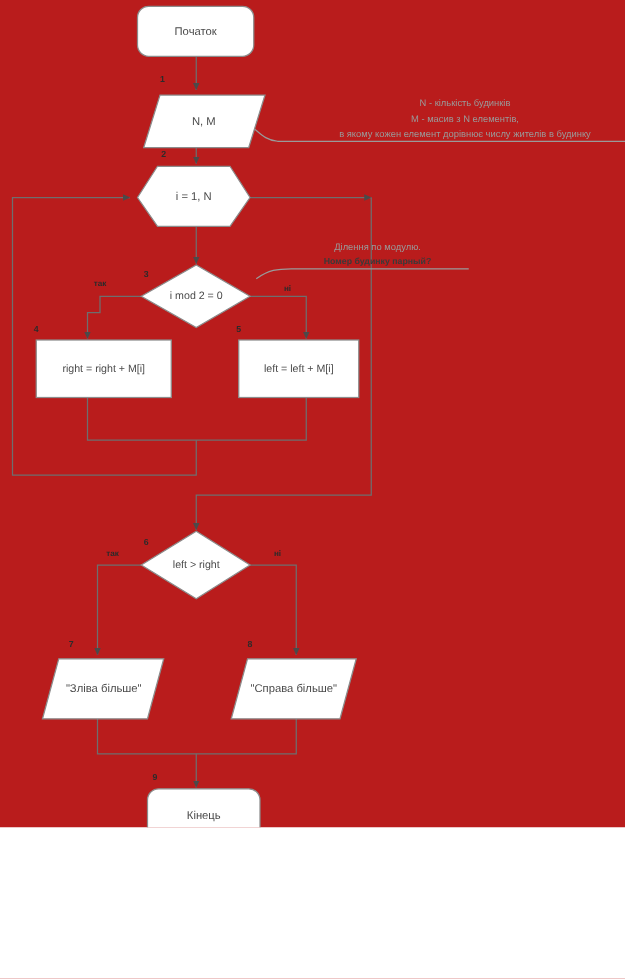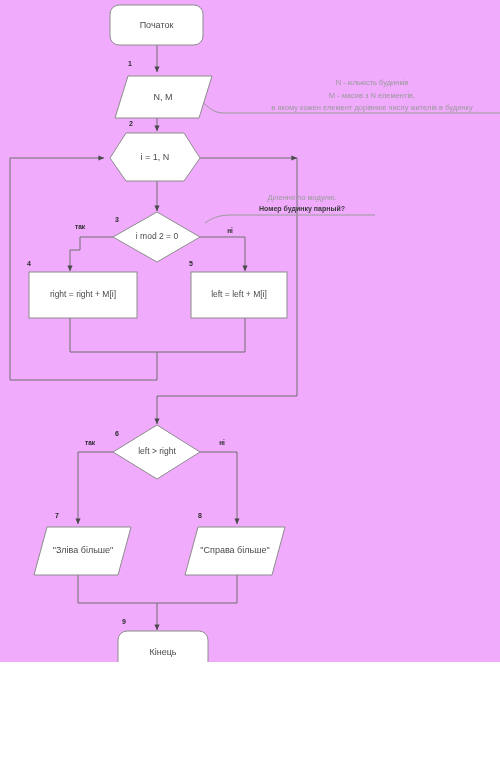--- a/index.html
+++ b/index.html
@@ -7,21 +7,21 @@
     padding: 0;
     background: #ffffff;
   }
   body {
     font-family: "Liberation Sans", sans-serif;
   }
   #flowchart-root {
     position: relative;
     width: 500px;
     height: 662px;
-    background: #f0abfc;
+    background: #b91c1c;
     overflow: hidden;
   }
   #flow-svg {
     position: absolute;
     left: 0;
     top: 0;
     width: 500px;
     height: 783px;
   }
   .node-text {

